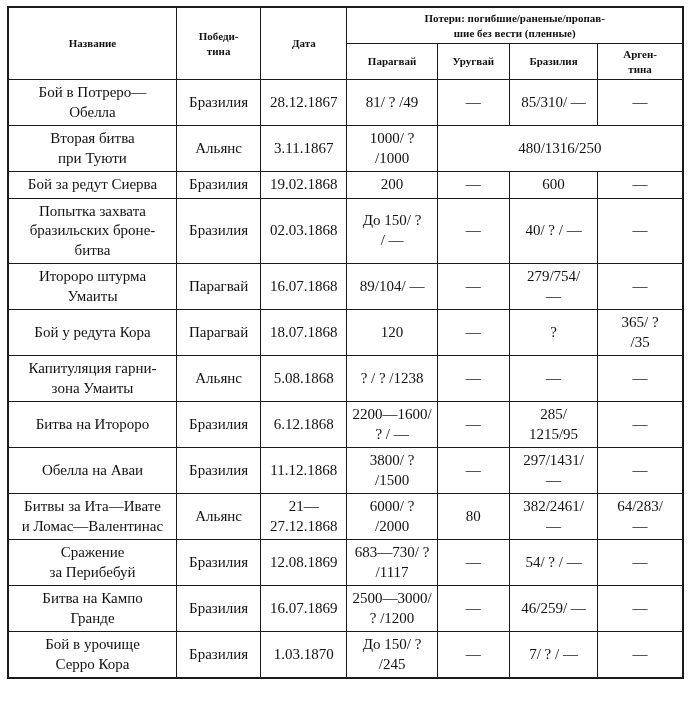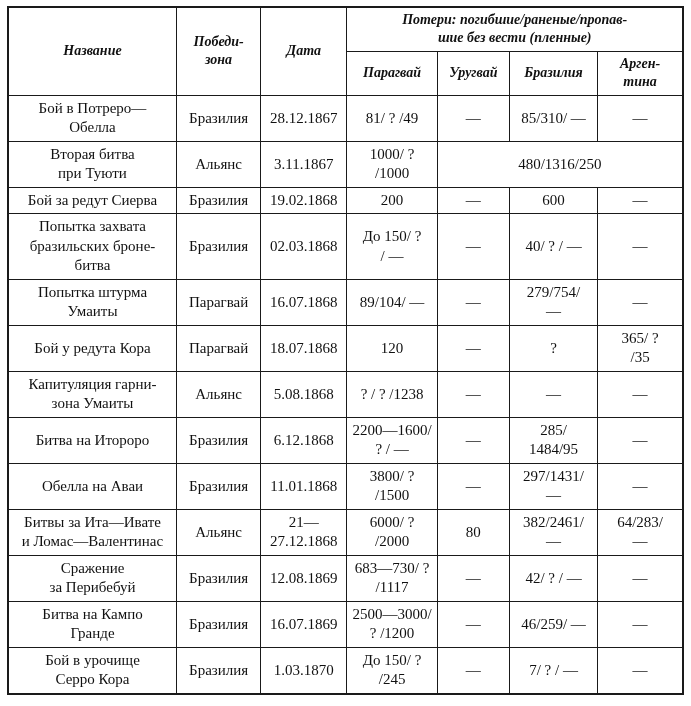--- a/index.html
+++ b/index.html
@@ -26,23 +26,22 @@
   table.losses td {
     border: 1px solid #1a1a1a;
     text-align: center;
     vertical-align: middle;
     white-space: pre-line;
     padding: 3px 2px;
     overflow: hidden;
   }
   table.losses th {
     font-weight: bold;
-    font-size: 14px;
+    font-size: 11px;
     line-height: 1.32;
-    font-style: italic;
   }
   table.losses td {
     font-size: 15px;
     line-height: 1.3;
   }
   col.c-name      { width: 168px; }
   col.c-winner    { width: 84px; }
   col.c-date      { width: 86px; }
   col.c-paraguay  { width: 90px; }
   col.c-uruguay   { width: 72px; }
@@ -60,21 +59,21 @@
         <col class="c-date">
       <col class="c-paraguay">
         <col class="c-uruguay">
         <col class="c-brazil">
         <col class="c-argentina">
     </colgroup>
     <thead>
       <tr>
         <th rowspan="2">Название</th>
         <th rowspan="2">Победи-
-зона</th>
+тина</th>
         <th rowspan="2">Дата</th>
         <th colspan="4">Потери: погибшие/раненые/пропав-
 шие без вести (пленные)</th>
       </tr>
       <tr>
         <th>Парагвай</th>
         <th>Уругвай</th>
         <th>Бразилия</th>
         <th>Арген-
 тина</th>
@@ -115,21 +114,21 @@
 битва</td>
         <td>Бразилия</td>
         <td>02.03.1868</td>
         <td>До 150/ ?
 / —</td>
         <td>—</td>
         <td>40/ ? / —</td>
         <td>—</td>
       </tr>
       <tr>
-        <td>Попытка штурма
+        <td>Итороро штурма
 Умаиты</td>
         <td>Парагвай</td>
         <td>16.07.1868</td>
         <td>89/104/ —</td>
         <td>—</td>
         <td>279/754/
 —</td>
         <td>—</td>
       </tr>
       <tr>
@@ -153,27 +152,27 @@
         <td>—</td>
       </tr>
       <tr>
         <td>Битва на Итороро</td>
         <td>Бразилия</td>
         <td>6.12.1868</td>
         <td>2200—1600/
 ? / —</td>
         <td>—</td>
         <td>285/
-1484/95</td>
+1215/95</td>
         <td>—</td>
       </tr>
       <tr>
         <td>Обелла на Аваи</td>
         <td>Бразилия</td>
-        <td>11.01.1868</td>
+        <td>11.12.1868</td>
         <td>3800/ ?
 /1500</td>
         <td>—</td>
         <td>297/1431/
 —</td>
         <td>—</td>
       </tr>
       <tr>
         <td>Битвы за Ита—Ивате
 и Ломас—Валентинас</td>
@@ -189,21 +188,21 @@
 —</td>
       </tr>
       <tr>
         <td>Сражение
 за Перибебуй</td>
         <td>Бразилия</td>
         <td>12.08.1869</td>
         <td>683—730/ ?
 /1117</td>
         <td>—</td>
-        <td>42/ ? / —</td>
+        <td>54/ ? / —</td>
         <td>—</td>
       </tr>
       <tr>
         <td>Битва на Кампо
 Гранде</td>
         <td>Бразилия</td>
         <td>16.07.1869</td>
         <td>2500—3000/
 ? /1200</td>
         <td>—</td>

